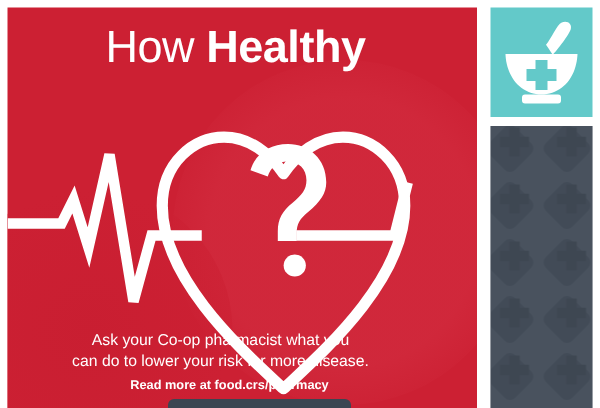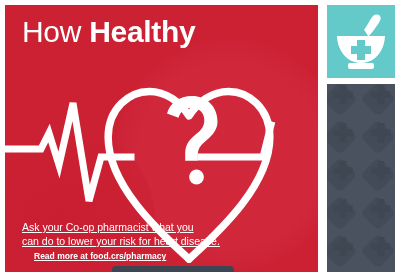--- a/index.html
+++ b/index.html
@@ -9,20 +9,21 @@
     font-family:"Liberation Sans", sans-serif;
     overflow:hidden;
   }
   .stage{position:relative;width:400px;height:272px;background:#ffffff;overflow:hidden;}
 
   
   .hero{
     position:absolute;left:5px;top:5px;width:313px;height:267px;
     background:#cc2033;
     overflow:hidden;
+    text-align:center;
   }
   .hero-glow{
     position:absolute;left:110px;top:35px;width:230px;height:230px;
     border-radius:50%;
     background:radial-gradient(circle at 50% 50%, #d1293c 0%, #d1293c 55%, #cc2033 78%);
     opacity:.85;
     pointer-events:none;
   }
   .hero-glow2{
     position:absolute;left:-40px;top:120px;width:190px;height:190px;
@@ -42,21 +43,21 @@
   }
   .headline .l1,.headline .l2{display:block;font-size:30px;white-space:nowrap;}
   .headline .thin{font-weight:300;}
   .headline .bold{font-weight:700;}
 
   
   .art{position:absolute;left:0;top:0;width:313px;height:267px;z-index:5;pointer-events:none;}
 
   
   .copy{
-    position:absolute;left:17px;top:216px;width:250px;z-index:7;color:#ffffff;text-decoration:underline;
+    position:absolute;left:17px;top:216px;width:250px;z-index:7;color:#ffffff;
   }
   .copy .line{display:block;font-size:10.5px;font-weight:400;line-height:1.32;}
   .copy .small{display:block;font-size:8.5px;font-weight:600;margin-top:2.5px;line-height:1.3;margin-left:12px;}
 
   
   .logo-badge{
     position:absolute;left:107px;top:261px;width:122px;height:26px;
     background:#3b4652;border-radius:4px;z-index:8;
     display:flex;align-items:center;gap:5px;padding:0 7px;box-sizing:border-box;
   }
@@ -139,21 +140,21 @@
                  l 12.6 0
                  l 0 -5.2
                  c 0 -6.2 2 -9.6 7.6 -14.2
                  c 8.4 -6.9 12.1 -12.6 12.1 -19.8 Z"></path>
         <circle cx="191.5" cy="172" r="7.4"></circle>
       </g>
     </svg>
 
     <div class="copy">
       <span class="line">Ask your Co-op pharmacist what you</span>
-      <span class="line">can do to lower your risk for heart disease.</span>
+      <span class="line">can do to lower your risk for more disease.</span>
       <span class="small">Read more at food.crs/pharmacy</span>
     </div>
 
     <div class="logo-badge">
       <span class="logo-mark"></span>
 
     </div>
   </div>
 
   <div class="tile-teal">

